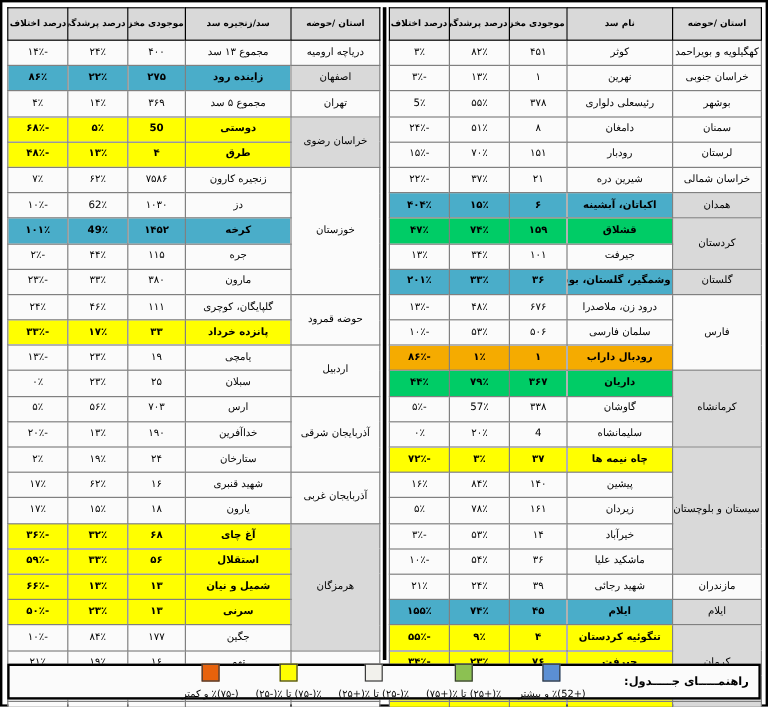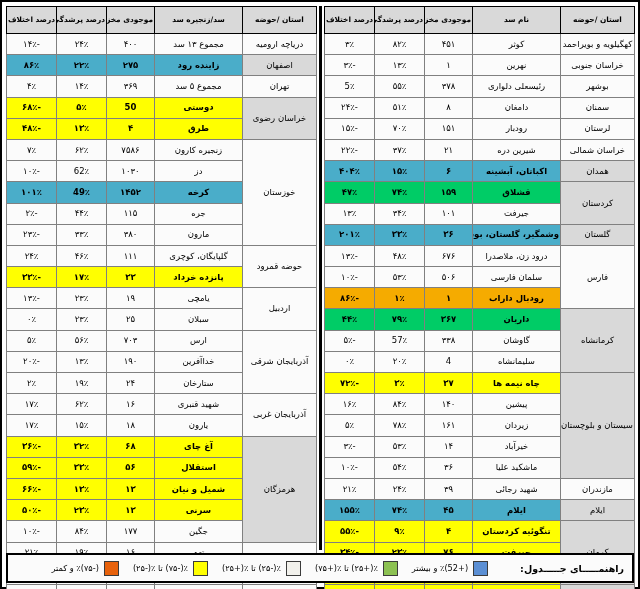--- a/index.html
+++ b/index.html
@@ -95,21 +95,21 @@
     gap:10px;
     padding:0 8px;
     box-sizing:border-box;
     direction:rtl;
   }
   .legend-title{
     font-size:9.5px;font-weight:bold;color:#000;
     letter-spacing:0px;margin-left:22px;white-space:nowrap;
   }
   .legend-item{
-    display:flex;flex-direction:row;align-items:center;gap:5px;
+    display:flex;flex-direction:column;align-items:center;gap:5px;
     white-space:nowrap;
   }
   .swatch{
     width:13px;height:13px;border:1px solid #3b3b3b;display:inline-block;flex:0 0 auto;
   }
   .legend-label{font-size:8.2px;color:#000;}
 </style>
 </head>
 <body>
 

